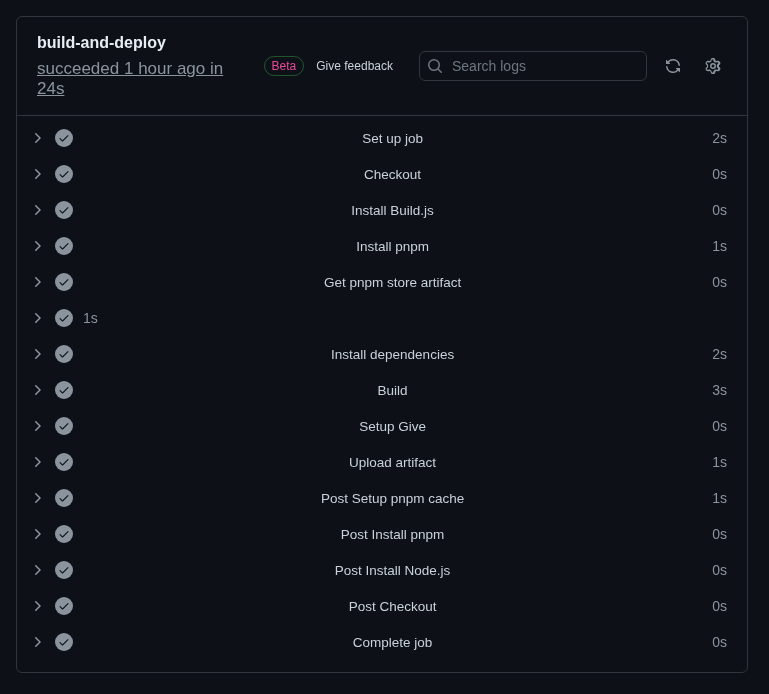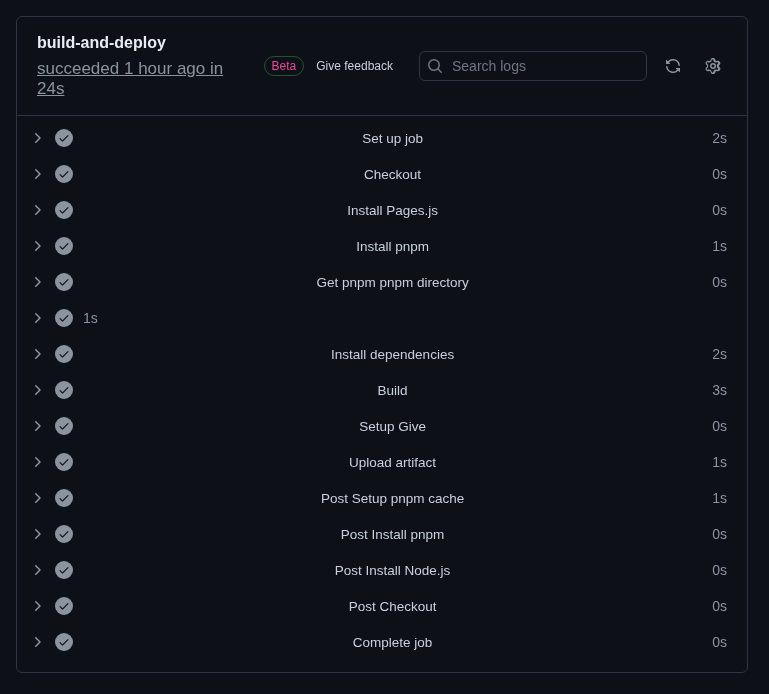--- a/index.html
+++ b/index.html
@@ -197,21 +197,21 @@
         <span class="chevron">
           <svg width="16" height="16" viewBox="0 0 16 16" fill="currentColor">
             <path d="M6.22 3.22a.75.75 0 0 1 1.06 0l4.25 4.25a.75.75 0 0 1 0 1.06l-4.25 4.25a.751.751 0 0 1-1.042-.018.751.751 0 0 1-.018-1.042L9.94 8 6.22 4.28a.75.75 0 0 1 0-1.06Z"></path>
           </svg>
         </span>
         <span class="check-circle">
           <svg width="12" height="12" viewBox="0 0 16 16" fill="#0d1117">
             <path d="M13.78 4.22a.75.75 0 0 1 0 1.06l-7.25 7.25a.75.75 0 0 1-1.06 0L2.22 9.28a.751.751 0 0 1 .018-1.042.751.751 0 0 1 1.042-.018L6 10.94l6.72-6.72a.75.75 0 0 1 1.06 0Z"></path>
           </svg>
         </span>
-        <span class="step-name">Install Pages.js</span>
+        <span class="step-name">Install Build.js</span>
         <span class="step-duration">0s</span>
       </div>
       <div class="step">
         <span class="chevron">
           <svg width="16" height="16" viewBox="0 0 16 16" fill="currentColor">
             <path d="M6.22 3.22a.75.75 0 0 1 1.06 0l4.25 4.25a.75.75 0 0 1 0 1.06l-4.25 4.25a.751.751 0 0 1-1.042-.018.751.751 0 0 1-.018-1.042L9.94 8 6.22 4.28a.75.75 0 0 1 0-1.06Z"></path>
           </svg>
         </span>
         <span class="check-circle">
           <svg width="12" height="12" viewBox="0 0 16 16" fill="#0d1117">
@@ -225,21 +225,21 @@
         <span class="chevron">
           <svg width="16" height="16" viewBox="0 0 16 16" fill="currentColor">
             <path d="M6.22 3.22a.75.75 0 0 1 1.06 0l4.25 4.25a.75.75 0 0 1 0 1.06l-4.25 4.25a.751.751 0 0 1-1.042-.018.751.751 0 0 1-.018-1.042L9.94 8 6.22 4.28a.75.75 0 0 1 0-1.06Z"></path>
           </svg>
         </span>
         <span class="check-circle">
           <svg width="12" height="12" viewBox="0 0 16 16" fill="#0d1117">
             <path d="M13.78 4.22a.75.75 0 0 1 0 1.06l-7.25 7.25a.75.75 0 0 1-1.06 0L2.22 9.28a.751.751 0 0 1 .018-1.042.751.751 0 0 1 1.042-.018L6 10.94l6.72-6.72a.75.75 0 0 1 1.06 0Z"></path>
           </svg>
         </span>
-        <span class="step-name">Get pnpm pnpm directory</span>
+        <span class="step-name">Get pnpm store artifact</span>
         <span class="step-duration">0s</span>
       </div>
       <div class="step">
         <span class="chevron">
           <svg width="16" height="16" viewBox="0 0 16 16" fill="currentColor">
             <path d="M6.22 3.22a.75.75 0 0 1 1.06 0l4.25 4.25a.75.75 0 0 1 0 1.06l-4.25 4.25a.751.751 0 0 1-1.042-.018.751.751 0 0 1-.018-1.042L9.94 8 6.22 4.28a.75.75 0 0 1 0-1.06Z"></path>
           </svg>
         </span>
         <span class="check-circle">
           <svg width="12" height="12" viewBox="0 0 16 16" fill="#0d1117">

